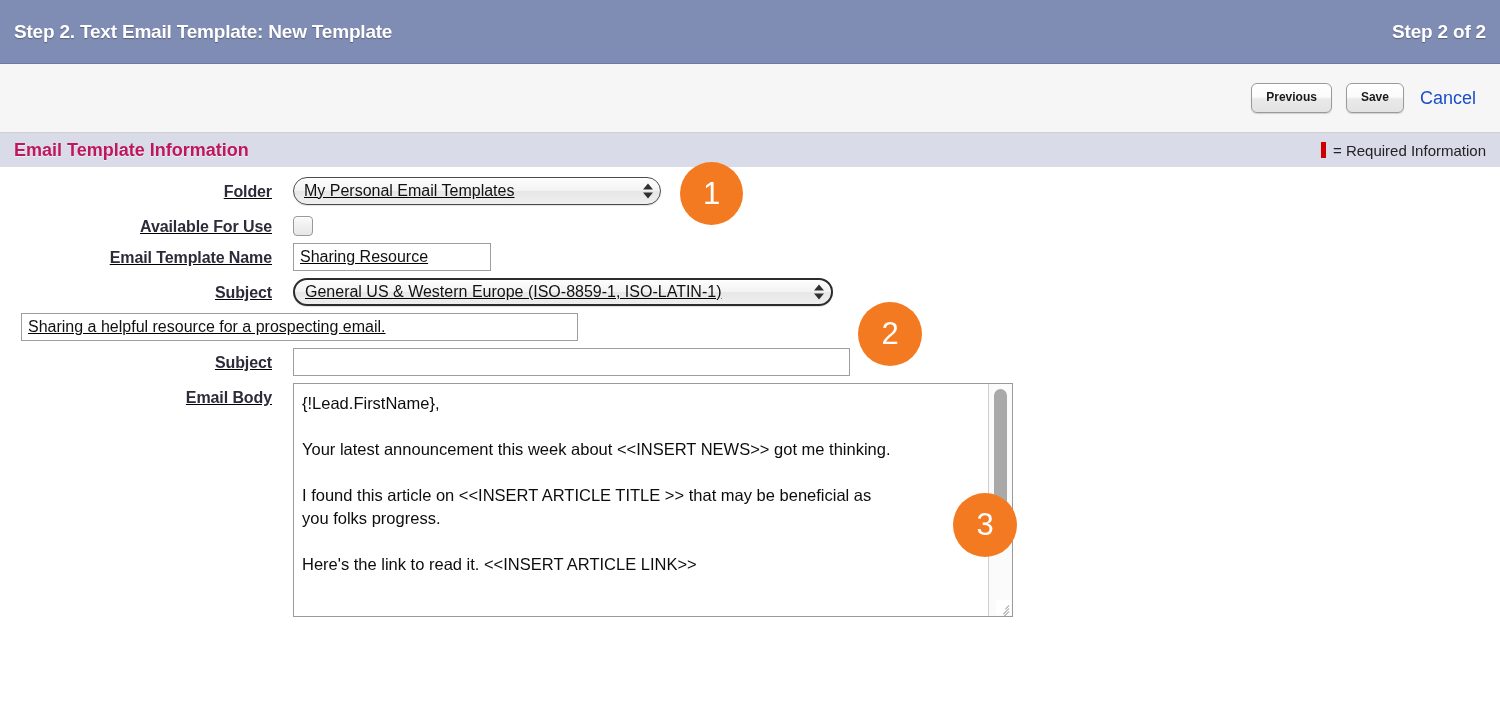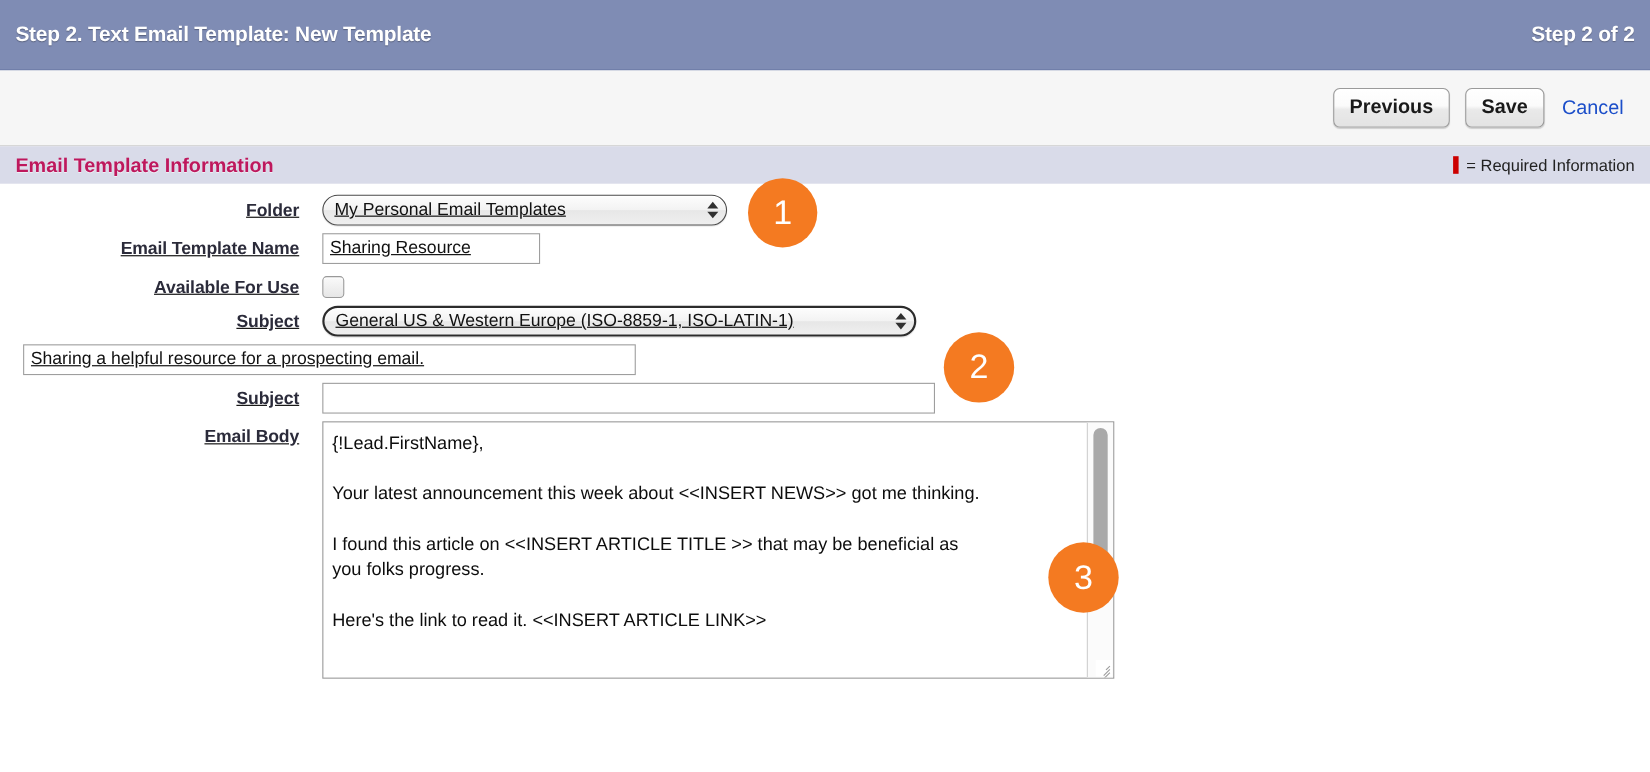--- a/index.html
+++ b/index.html
@@ -38,21 +38,21 @@
     background: #f6f6f6;
     border-bottom: 1px solid #cfcfcf;
     display: flex;
     align-items: center;
     justify-content: flex-end;
     padding-right: 22px;
     gap: 14px;
   }
   .btn {
     font-family: "Liberation Sans", sans-serif;
-    font-size: 18px;
+    font-size: 12px;
     font-weight: bold;
     color: #1a1a1a;
     background: linear-gradient(to bottom, #ffffff 0%, #fbfbfb 45%, #e9e9e9 55%, #e3e3e3 100%);
     border: 1px solid #9a9a9a;
     border-radius: 6px;
     padding: 7px 14px 8px 14px;
     box-shadow: 0 1px 1px rgba(0,0,0,0.16), inset 0 1px 0 #ffffff;
     cursor: pointer;
     line-height: 1.1;
   }
@@ -315,32 +315,32 @@
         <span>My Personal Email Templates</span>
         <span class="sel-arrows">
           <span class="tri-up"></span>
           <span class="tri-down"></span>
         </span>
       </div>
     </div>
   </div>
 
   <div class="row">
+    <div class="row-label">Available For Use</div>
+    <div class="field-wrap">
+      <span class="req-spacer"></span>
+      <div class="cbox"></div>
+    </div>
+  </div>
+
+  <div class="row">
     <div class="row-label">Email Template Name</div>
     <div class="field-wrap">
       <span class="req-bar"></span>
       <input class="txt name" type="text" value="Sharing Resource" style="">
-    </div>
-  </div>
-
-  <div class="row">
-    <div class="row-label">Available For Use</div>
-    <div class="field-wrap">
-      <span class="req-spacer"></span>
-      <div class="cbox"></div>
     </div>
   </div>
 
   <div class="row">
     <div class="row-label">Subject</div>
     <div class="field-wrap">
       <span class="req-bar"></span>
       <div class="sel encoding">
         <span>General US &amp; Western Europe (ISO-8859-1, ISO-LATIN-1)</span>
         <span class="sel-arrows">

